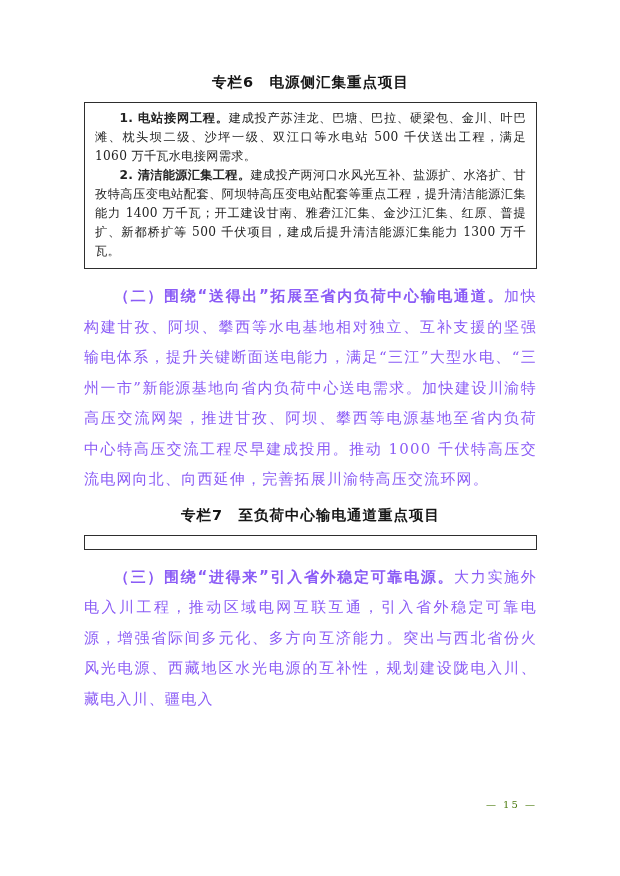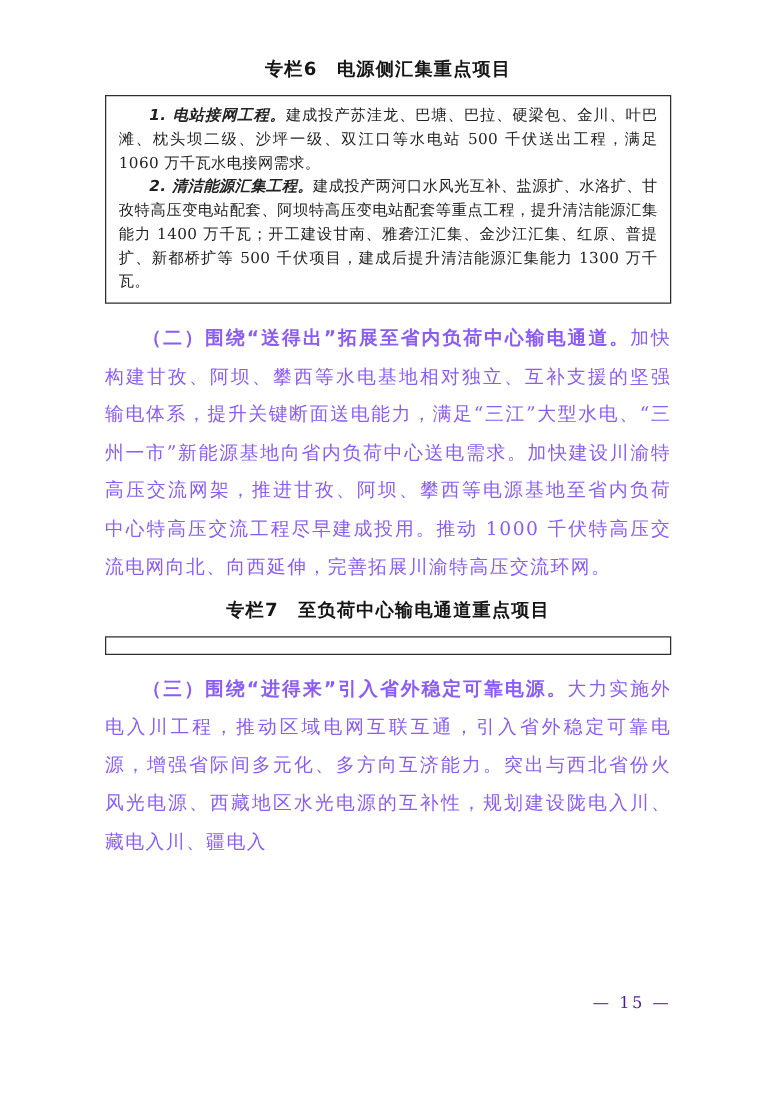--- a/index.html
+++ b/index.html
@@ -6,21 +6,21 @@
     margin: 0;
     padding: 0;
     background: #ffffff;
   }
   .page {
     position: relative;
     width: 620px;
     height: 876px;
     box-sizing: border-box;
     background: #ffffff;
-    padding: 46px 83px 0 84px;
+    padding: 72px 83px 0 84px;
     font-family: "DejaVu Serif", "Liberation Serif", serif;
     color: #1e1e1e;
     overflow: hidden;
   }
   .panel-title {
     font-family: "DejaVu Sans", "Liberation Sans", sans-serif;
     font-weight: bold;
     font-size: 14.5px;
     line-height: 20px;
     text-align: center;
@@ -38,21 +38,20 @@
     text-align: justify;
     color: #222222;
   }
   .box-para {
     margin: 0;
     text-indent: 2em;
   }
   .box-lead {
     font-family: "DejaVu Sans", "Liberation Sans", sans-serif;
     font-weight: bold;
-    font-style: italic;
   }
   .main-para {
     font-size: 15px;
     line-height: 30.5px;
     letter-spacing: 1.2px;
     text-align: justify;
     text-indent: 2em;
     margin: 12px 0 7px 0;
     color: #8b5cf6;
   }
@@ -61,23 +60,23 @@
     font-weight: bold;
   }
   .para-gap {
     margin-top: 10px;
     text-align: center;
   }
   .page-number {
     position: absolute;
     right: 83px;
     bottom: 66px;
-    font-size: 13px;
+    font-size: 10px;
     letter-spacing: 2px;
-    color: #4c1d95;
+    color: #4d7c0f;
     font-family: "DejaVu Serif", "Liberation Serif", serif;
   }
 </style>
 </head>
 <body>
 
 <div class="page">
 
   <h2 class="panel-title">专栏6　电源侧汇集重点项目</h2>
 

